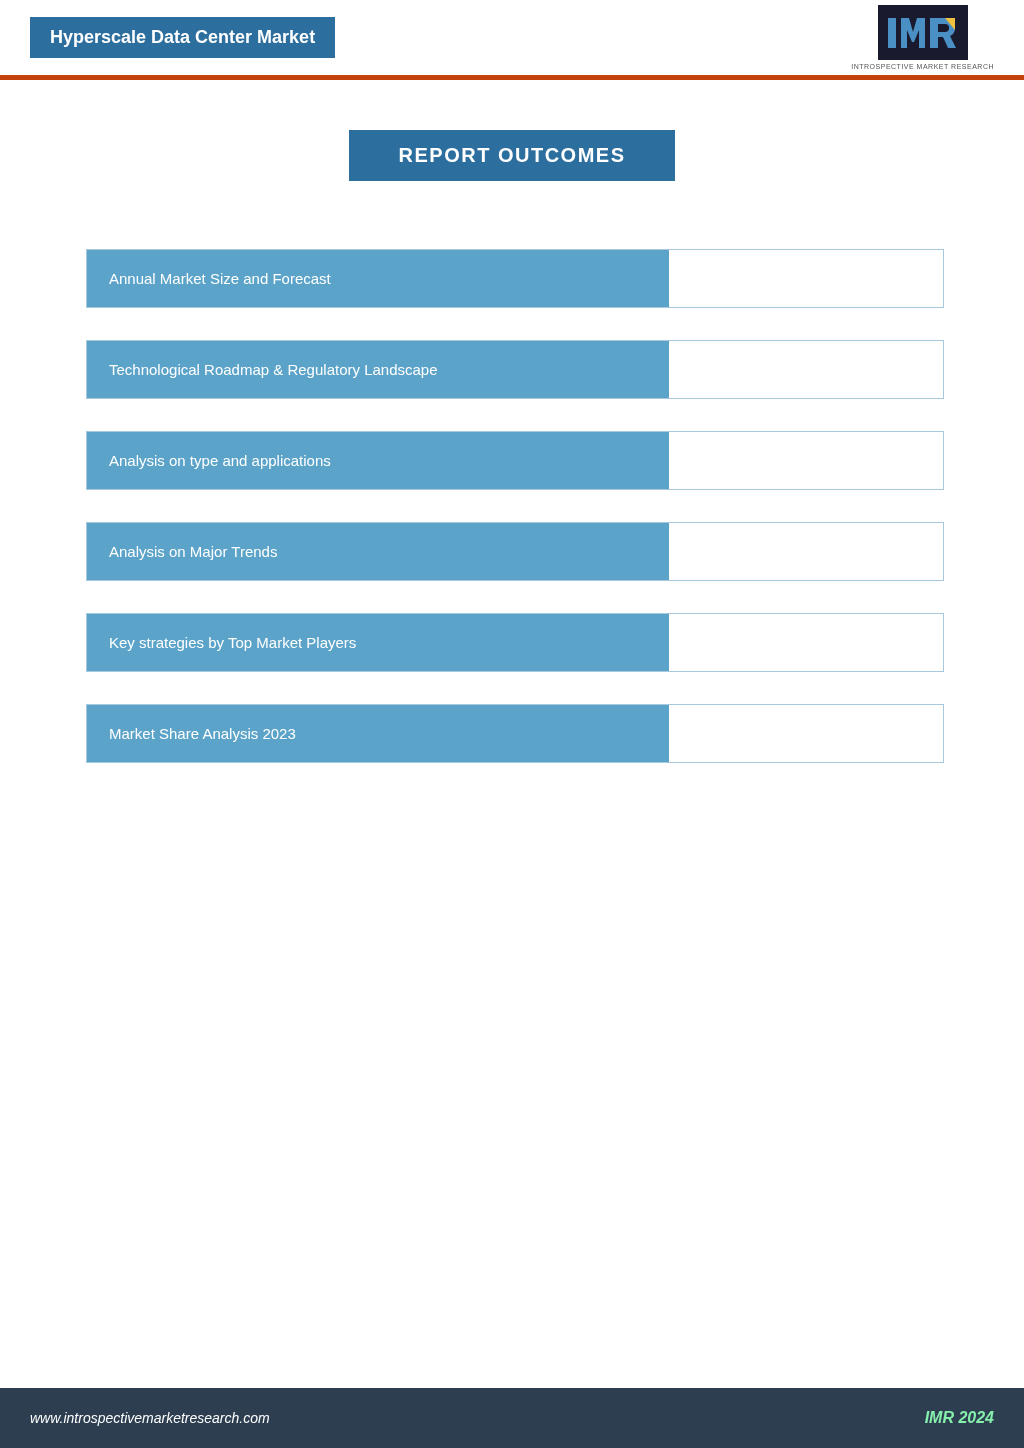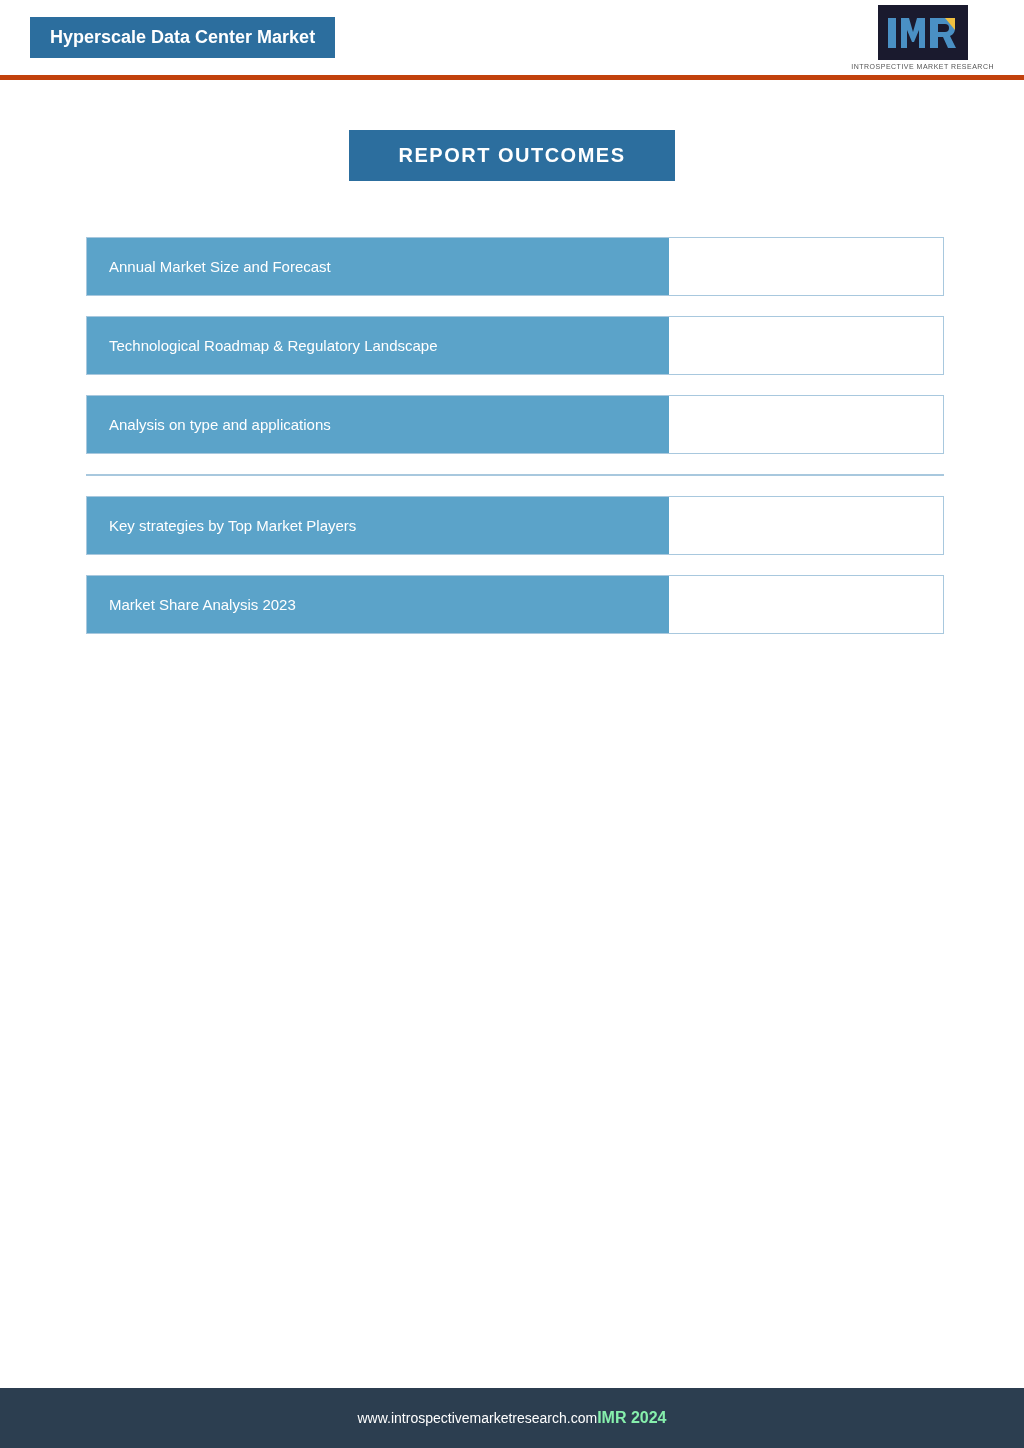--- a/index.html
+++ b/index.html
@@ -101,41 +101,43 @@
     
     .footer {
       position: absolute;
       bottom: 0;
       left: 0;
       right: 0;
       height: 60px;
       background: #2c3e50;
       display: flex;
       align-items: center;
-      justify-content: center;
+      justify-content: space-between;
       padding: 0 30px;
+      font-style: italic;
     }
 
     .footer-website {
       color: #ffffff;
       font-size: 14px;
     }
 
     .footer-brand {
       color: #86efac;
       font-size: 16px;
       font-weight: bold;
     }
 
     
     .outcome-wrapper {
       display: flex;
       align-items: center;
       width: 100%;
       position: relative;
+      margin-top: 12px;
     }
 
     .left-accent {
       width: 6px;
       background: #2c6e9e;
       flex-shrink: 0;
     }
 
     .outcome-inner {
       display: flex;
@@ -220,20 +222,23 @@
           <span>Analysis on type and applications</span>
         </div>
         <div class="outcome-empty"></div>
       </div>
     </div>
 
 
     <div class="outcome-wrapper">
       <div class="left-accent"></div>
       <div class="outcome-inner">
+        <div class="outcome-text-box">
+          <span>Analysis on Major Trends</span>
+        </div>
         <div class="outcome-empty"></div>
       </div>
     </div>
 
     <div class="outcome-wrapper">
       <div class="left-accent"></div>
       <div class="outcome-inner">
         <div class="outcome-text-box">
           <span>Key strategies by Top Market Players</span>
         </div>

